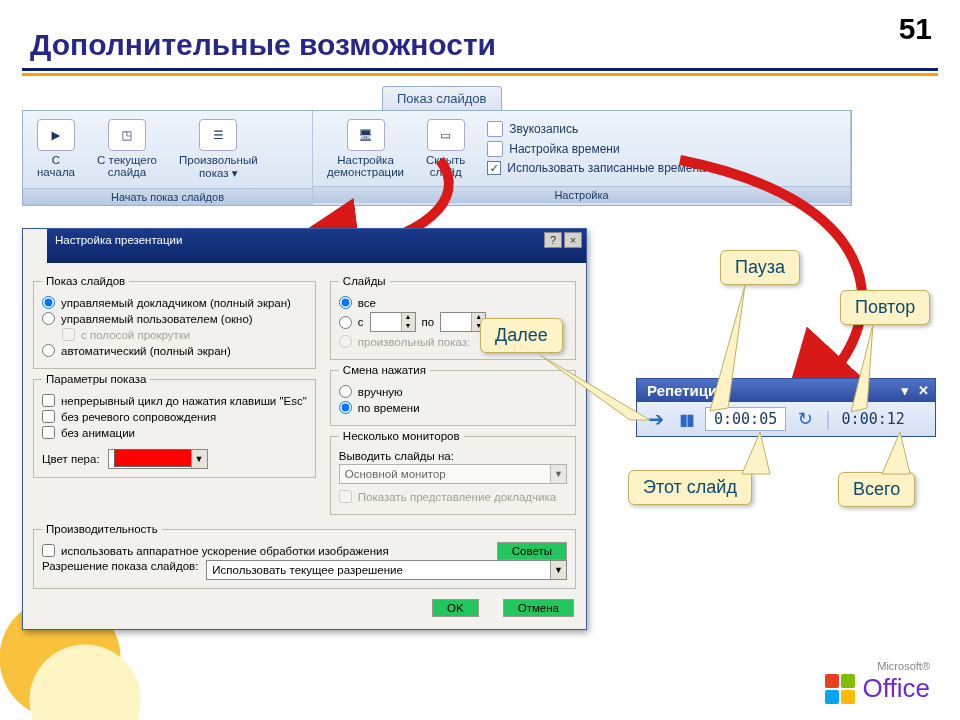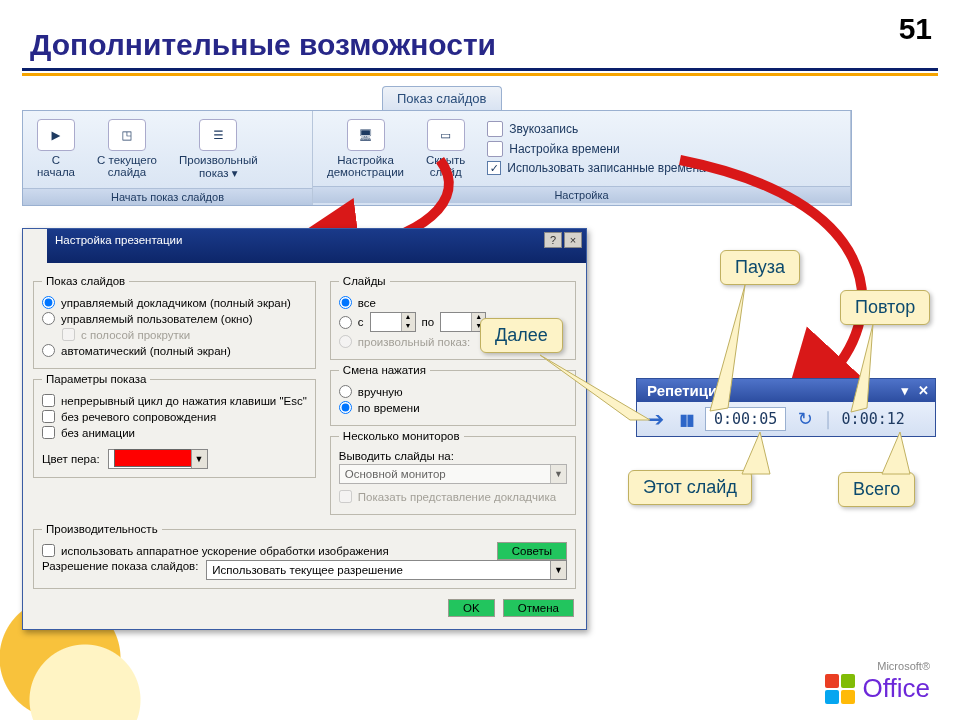--- a/index.html
+++ b/index.html
@@ -84,21 +84,21 @@
   fieldset {
     border:1px solid #bcb9ae; margin:4px 0; padding:6px 8px 8px 8px;
   }
   legend { padding:0 4px; }
   label.row { display:flex;align-items:center;gap:6px;margin:3px 0;color:#000; white-space:nowrap; }
   label.row.dis { color:#a3a098; }
   input[type=radio],input[type=checkbox]{ margin:0; }
   .winbtn {
     background:#22c55e;border:1px solid #9c9a90;padding:2px 14px;cursor:pointer;font-size:11.5px;
   }
-  .dlg-footer { grid-column:1/3; display:flex;justify-content:flex-end;gap:8px;padding:6px 2px 8px;align-items:flex-end; }
+  .dlg-footer { grid-column:1/3; display:flex;justify-content:flex-end;gap:24px;padding:6px 2px 8px;align-items:flex-end; }
   .combo {
     display:flex;align-items:center;background:#fff;border:1px solid #888;height:20px;
   }
   .combo .val{flex:1;padding:0 5px;overflow:hidden;white-space:nowrap;}
   .combo .drop{width:16px;height:100%;background:#e6e3da;border-left:1px solid #999;display:flex;align-items:center;justify-content:center;font-size:9px;}
   .spin { width:46px;height:20px;display:flex;border:1px solid #888;background:#fff; }
   .spin .num{flex:1;} .spin .arr{width:14px;display:flex;flex-direction:column;border-left:1px solid #aaa;}
   .spin .arr span{flex:1;font-size:7px;text-align:center;background:#e6e3da;}
   .pen-swatch{width:82px;height:18px;border:1px solid #666;background:#f00;display:inline-block;}
 

